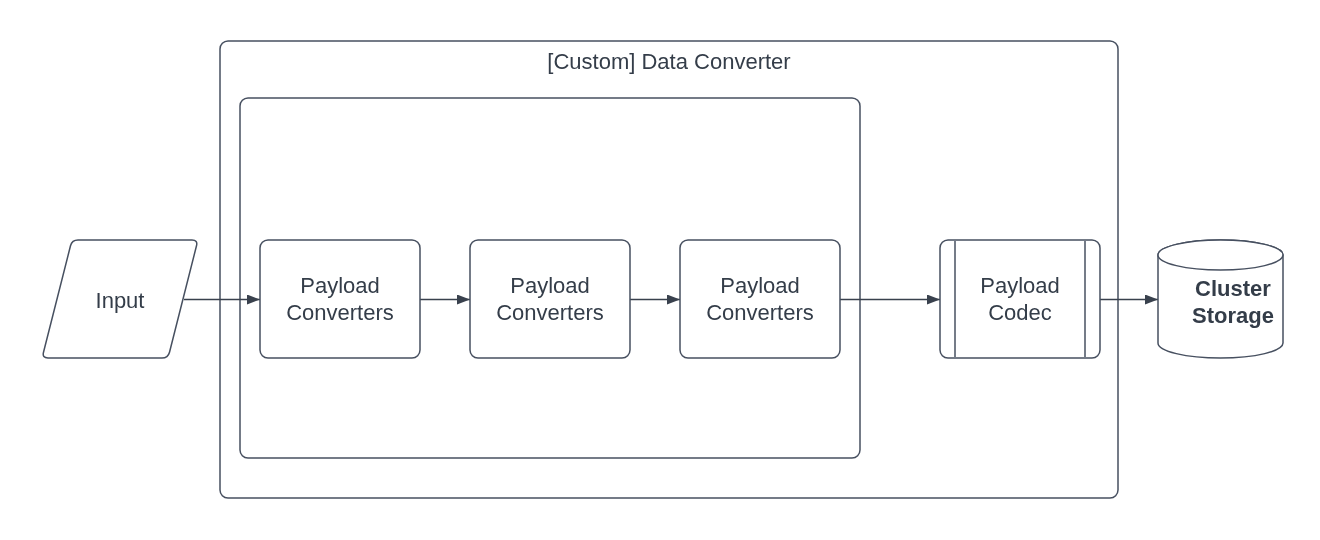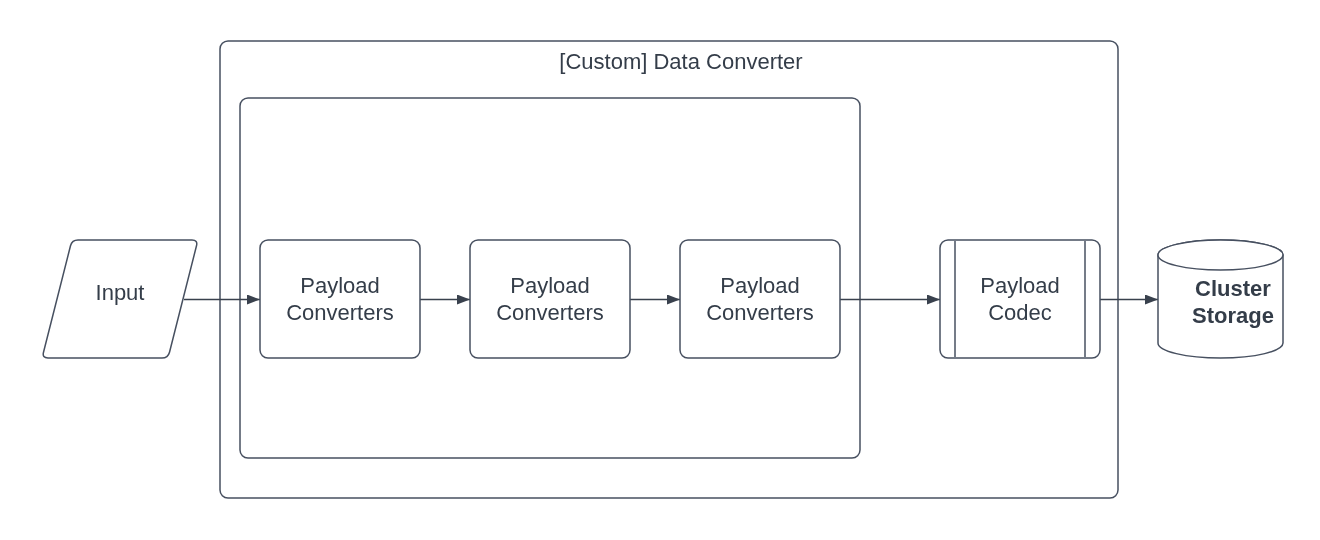--- a/index.html
+++ b/index.html
@@ -35,21 +35,20 @@
   .container-title {
     position: absolute;
     display: flex;
     align-items: center;
     justify-content: center;
     text-align: center;
     font-size: 22px;
     line-height: 1.25;
     color: #343d49;
     pointer-events: none;
-    padding-left: 12px;
   }
 </style>
 </head>
 <body>
 
 <div class="canvas">
 
   <svg class="diagram-svg" width="1320" height="540" viewBox="0 0 1320 540">
     <defs>
       <marker id="arrowhead" markerUnits="userSpaceOnUse" markerWidth="15" markerHeight="12" refX="13" refY="5" orient="auto">
@@ -78,21 +77,21 @@
     <line x1="955" y1="241" x2="955" y2="357" stroke="#475060" stroke-width="1.5"></line>
     <line x1="1085" y1="241" x2="1085" y2="357" stroke="#475060" stroke-width="1.5"></line>
 
     <path d="M 1158 255 A 62.5 15 0 0 1 1283 255 L 1283 343 A 62.5 15 0 0 1 1158 343 Z" fill="#ffffff" stroke="#475060" stroke-width="1.5"></path>
     <ellipse cx="1220.5" cy="255" rx="62.5" ry="15" fill="#ffffff" stroke="#475060" stroke-width="1.5"></ellipse>
   </svg>
 
   <div class="container-title" style="left:220px; top:48px; width:898px; height:28px;">[Custom] Data Converter</div>
 
 
-  <div class="node-label" style="left:42px; top:248px; width:156px; height:90px;">Input</div>
+  <div class="node-label" style="left:42px; top:256px; width:156px; height:90px;">Input</div>
 
   <div class="node-label" style="left:260px; top:240px; width:160px; height:118px;">Payload Converters</div>
 
   <div class="node-label" style="left:470px; top:240px; width:160px; height:118px;">Payload Converters</div>
 
   <div class="node-label" style="left:680px; top:240px; width:160px; height:118px;">Payload Converters</div>
 
   <div class="node-label" style="left:955px; top:240px; width:130px; height:118px;">Payload Codec</div>
 
   <div class="node-label" style="left:1158px; top:250px; width:150px; height:104px;font-weight:bold;">Cluster Storage</div>

